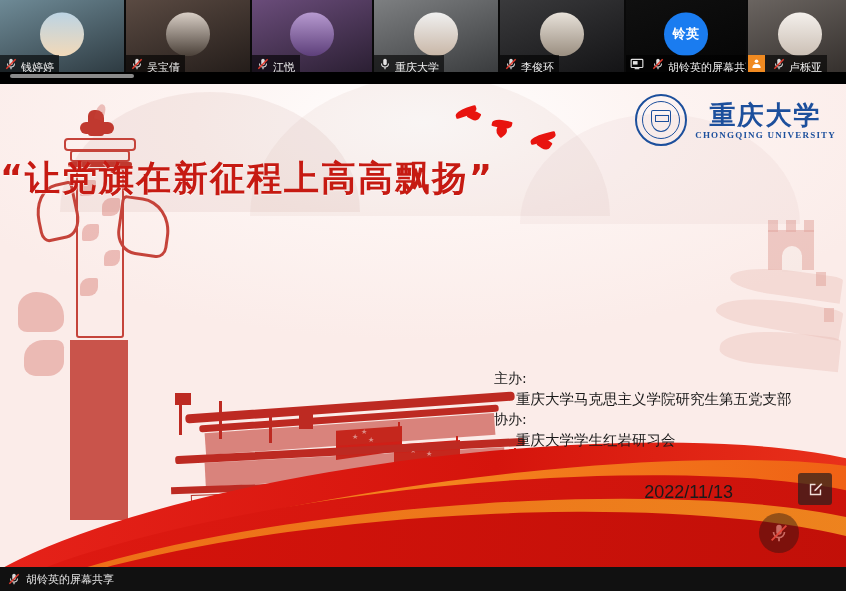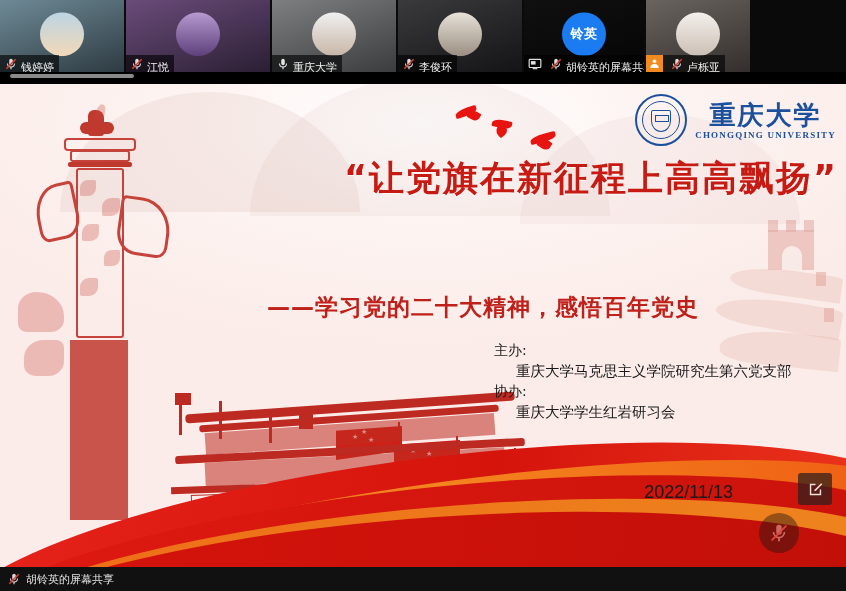--- a/index.html
+++ b/index.html
@@ -145,40 +145,40 @@
     font-family:"DejaVu Sans",sans-serif; font-size:26px; font-weight:bold;
     color:#1c4f9c; letter-spacing:2px; line-height:28px;
   }
   #cqu-en {
     font-family:"Liberation Serif",serif; font-size:9px; font-weight:bold;
     color:#1c4f9c; letter-spacing:1.2px; margin-top:1px;
   }
 
   
   #title-main {
-    position:absolute; left:0; top:72px; width:838px; text-align:right;
+    position:absolute; left:0; top:72px; width:838px; text-align:left;
     font-family:"DejaVu Sans",sans-serif; font-size:35px; font-weight:bold;
     color:#c61a12; letter-spacing:2px; line-height:44px;
     text-shadow:0 1px 1px rgba(255,255,255,.7);
   }
   #title-sub {
     position:absolute; left:0; top:124px; width:846px; text-align:center;
     font-family:"DejaVu Sans",sans-serif; font-size:34px; font-weight:bold;
     color:#c61a12; letter-spacing:3px; line-height:42px;
   }
   #title-tag {
     position:absolute; left:0; top:208px; width:846px;
     padding-left:120px; text-align:center;
     font-family:"DejaVu Sans",sans-serif; font-size:23px; font-weight:bold;
     color:#c0201a; letter-spacing:1px;
   }
 
   
   #org {
-    position:absolute; left:494px; top:256px; width:352px;
+    position:absolute; left:494px; top:284px; width:352px;
     font-family:"DejaVu Sans",sans-serif; color:#1a1a1a;
   }
   .org-label { font-size:14px; line-height:21px; }
   .org-val   { font-size:14.5px; line-height:20px; padding-left:22px; white-space:nowrap; }
   #date {
     position:absolute; right:113px; top:398px;
     font-family:"Liberation Sans",sans-serif; font-size:18px; color:#1a1a1a;
   }
 
   
@@ -217,21 +217,36 @@
           <div class="namebar">
             <svg class="micicon" viewBox="0 0 24 24">
               <rect x="9" y="3" width="6" height="11" rx="3" fill="#dcdcdc"></rect>
               <path d="M6 11 a6 6 0 0 0 12 0" stroke="#dcdcdc" stroke-width="1.8" fill="none"></path>
               <rect x="11" y="17" width="2" height="4" fill="#dcdcdc"></rect>
               <line x1="4" y1="20" x2="20" y2="4" stroke="#e23b2e" stroke-width="2.6"></line>
             </svg>
             <span class="name">钱婷婷</span>
           </div>
         </div>
-        <div class="tile" style="width: 144px;">
+        <div class="tile" style="width: 124px;">
+          <div class="bg" style="background: linear-gradient(160deg, rgb(90, 74, 66), rgb(36, 29, 26));"></div>
+          <div class="avatar">
+            <div class="inner" style="background:linear-gradient(180deg,#d9cfc6,#4a4038)"></div>
+          </div>
+          <div class="namebar">
+            <svg class="micicon" viewBox="0 0 24 24">
+              <rect x="9" y="3" width="6" height="11" rx="3" fill="#dcdcdc"></rect>
+              <path d="M6 11 a6 6 0 0 0 12 0" stroke="#dcdcdc" stroke-width="1.8" fill="none"></path>
+              <rect x="11" y="17" width="2" height="4" fill="#dcdcdc"></rect>
+              <line x1="4" y1="20" x2="20" y2="4" stroke="#e23b2e" stroke-width="2.6"></line>
+            </svg>
+            <span class="name">吴宝倩</span>
+          </div>
+        </div>
+        <div class="tile" style="width: 120px;">
           <div class="bg" style="background: linear-gradient(160deg, rgb(106, 76, 122), rgb(43, 31, 51));"></div>
           <div class="avatar">
             <div class="inner" style="background:linear-gradient(180deg,#b79ad0,#5d3f7a)"></div>
           </div>
           <div class="namebar">
             <svg class="micicon" viewBox="0 0 24 24">
               <rect x="9" y="3" width="6" height="11" rx="3" fill="#dcdcdc"></rect>
               <path d="M6 11 a6 6 0 0 0 12 0" stroke="#dcdcdc" stroke-width="1.8" fill="none"></path>
               <rect x="11" y="17" width="2" height="4" fill="#dcdcdc"></rect>
               <line x1="4" y1="20" x2="20" y2="4" stroke="#e23b2e" stroke-width="2.6"></line>
@@ -427,25 +442,24 @@
       <div id="cqu-seal">
         <div class="shield"></div>
       </div>
       <div id="cqu-text">
         <div id="cqu-cn">重庆大学</div>
         <div id="cqu-en">CHONGQING UNIVERSITY</div>
       </div>
     </div>
 
     <div id="title-main">“让党旗在新征程上高高飘扬”</div>
-    <div id="title-tag">——学习党的二十大精神，感悟百年党史</div>
 
     <div id="org">
       <div class="org-label">主办:</div>
-      <div class="org-val">重庆大学马克思主义学院研究生第六党支部</div>
+      <div class="org-val">重庆大学马克思主义学院研究生第五党支部</div>
       <div class="org-label">协办:</div>
       <div class="org-val">重庆大学学生红岩研习会</div>
     </div>
 
     <div id="date">2022/11/13</div>
 
     <div id="annotate-btn">
       <svg width="17" height="17" viewBox="0 0 24 24">
         <path d="M4 4 h8 v2 h-6 v12 h12 v-6 h2 v8 h-16 z" fill="#f0ddd8"></path>
         <path d="M20 3 l1.6 1.6 -9 9 -2.4 .8 .8 -2.4 z" fill="#f0ddd8"></path>

